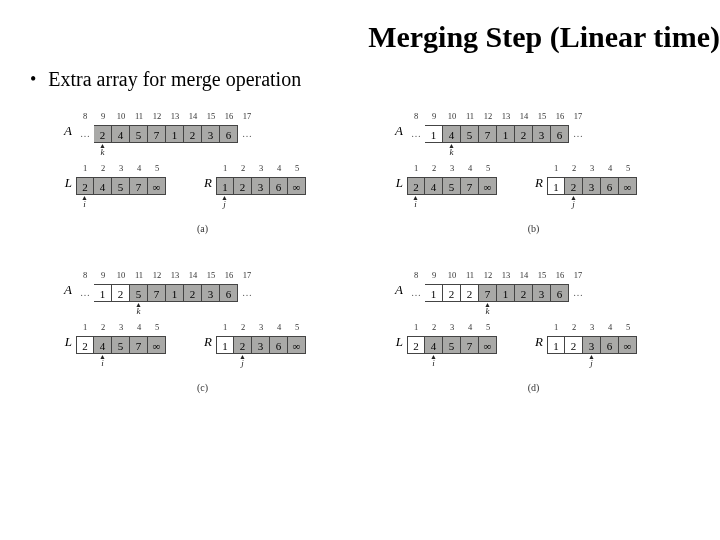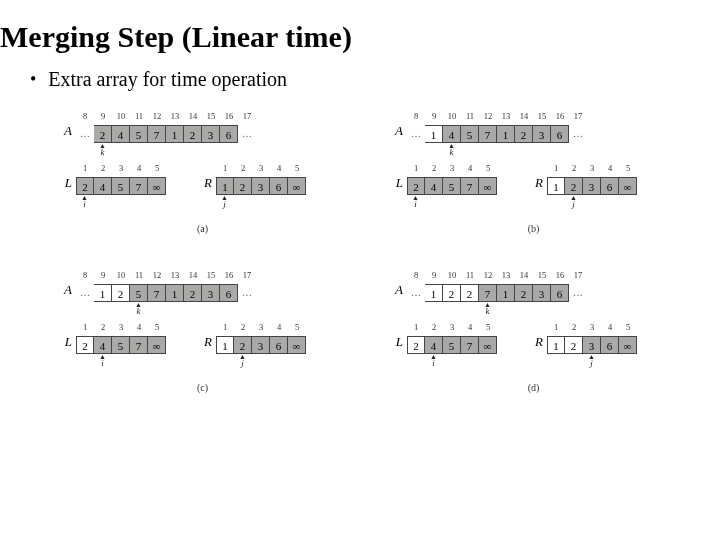--- a/index.html
+++ b/index.html
@@ -5,21 +5,21 @@
   * { box-sizing: border-box; margin: 0; padding: 0; }
   body {
     width: 720px;
     height: 540px;
     background: #fff;
     font-family: "Times New Roman", Times, serif;
     color: #000;
     overflow: hidden;
   }
   .title {
-    text-align: left;
+    text-align: right;
     font-size: 30px;
     font-weight: bold;
     margin-top: 20px;
     margin-bottom: 14px;
   }
   .bullet-row {
     display: flex;
     align-items: center;
     font-size: 20px;
     margin-left: 30px;
@@ -127,21 +127,21 @@
     margin-top: 8px;
   }
 </style>
 </head>
 <body>
 
 <div class="title">Merging Step (Linear time)</div>
 
 <div class="bullet-row">
   <span class="bullet">•</span>
-  <span>Extra array for time operation</span>
+  <span>Extra array for merge operation</span>
 </div>
 
 <div class="panels" id="panels">
     <div class="panel">
       <div class="arr-group">
         <div class="idx-row">
           <div class="idx-cell">8</div>
           <div class="idx-cell">9</div>
           <div class="idx-cell">10</div>
           <div class="idx-cell">11</div>

